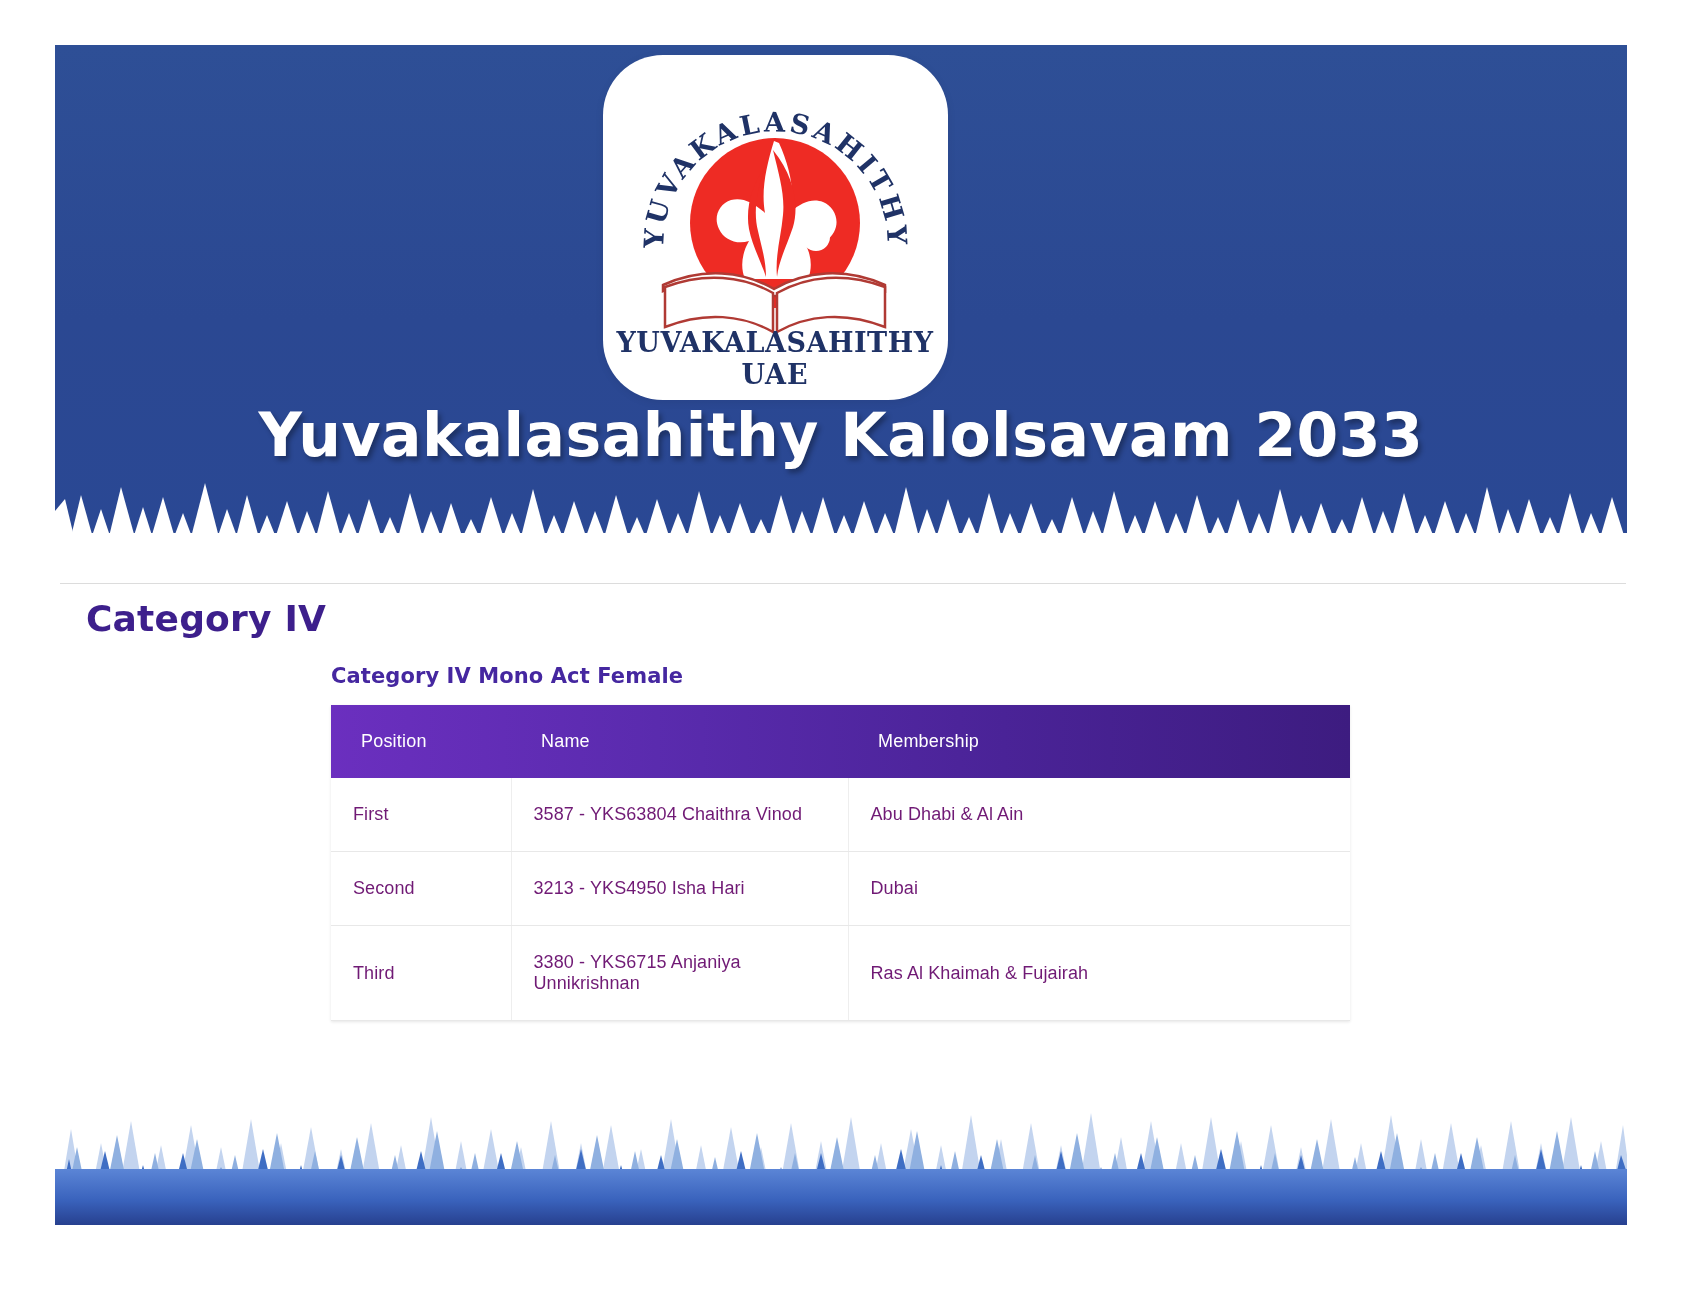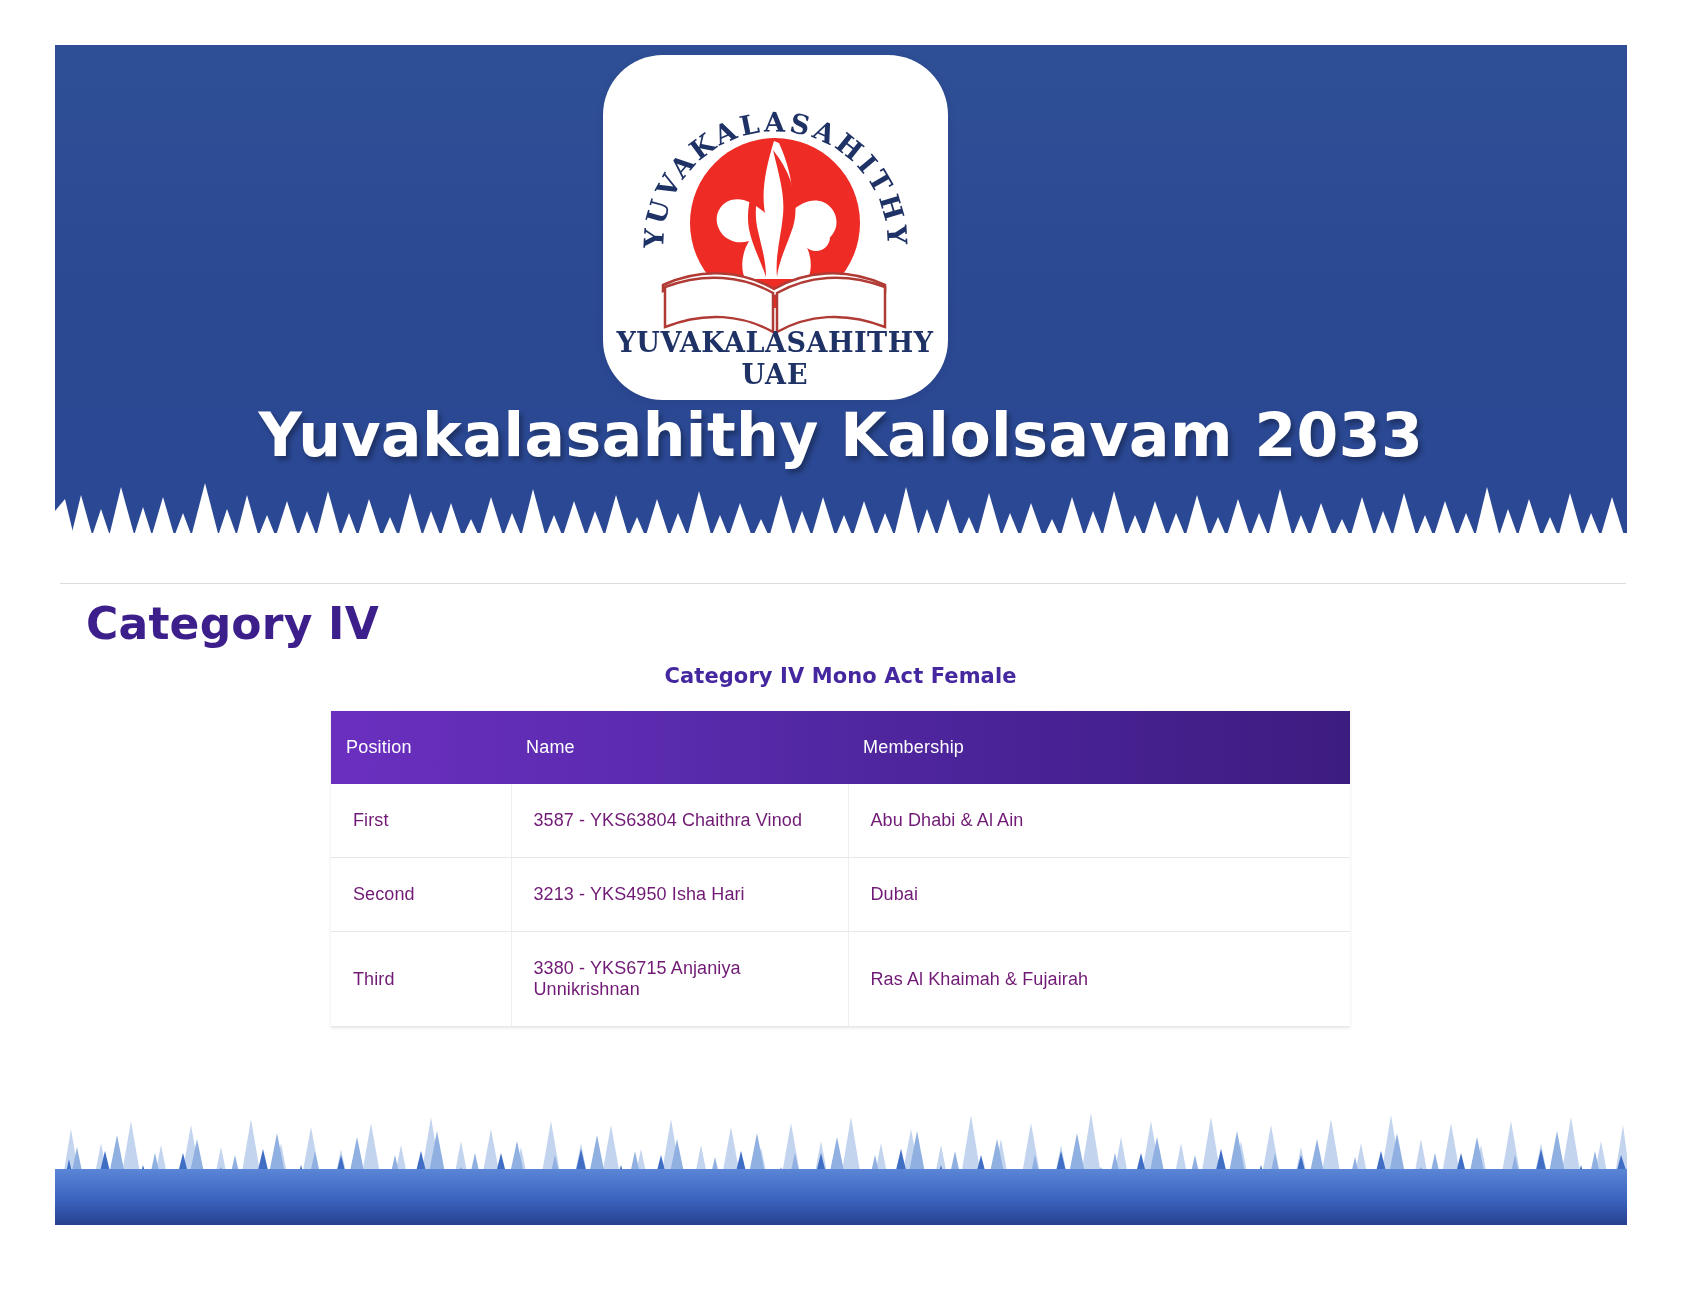--- a/index.html
+++ b/index.html
@@ -83,59 +83,58 @@
     width: 1566px;
     height: 1px;
     background: #dcdcdc;
   }
 
   
   .category-heading {
     position: absolute;
     left: 86px;
     top: 598px;
-    font-size: 44px;
+    font-size: 36px;
     font-weight: 700;
     color: #3d1f8c;
     font-family: "DejaVu Sans", sans-serif;
     letter-spacing: 0.2px;
   }
 
   
   .event-block {
     position: absolute;
     left: 331px;
     top: 664px;
     width: 1019px;
   }
   .event-title {
     font-size: 21px;
     font-weight: 700;
     color: #4527a0;
     font-family: "DejaVu Sans", sans-serif;
-    margin-bottom: 23px;
+    margin-bottom: 17px;
     letter-spacing: 0.1px;
-    text-align: center;
   }
 
   
   table.results {
     width: 1019px;
     border-collapse: collapse;
     table-layout: fixed;
     background: #ffffff;
     box-shadow: 0 1px 3px rgba(0,0,0,0.10);
   }
   table.results thead th {
     background: transparent;
     color: #ffffff;
     font-size: 18px;
     font-weight: 400;
     text-align: left;
-    padding: 26px 0 26px 15px;
+    padding: 26px 0 26px 30px;
     letter-spacing: 0.2px;
   }
   table.results thead tr {
     background: linear-gradient(90deg, #6b2fbf 0%, #5a2bae 32%, #4a2397 66%, #3d1c80 100%);
   }
   table.results tbody td {
     font-size: 18px;
     color: #701a75;
     padding: 26px 0 26px 22px;
     border-bottom: 1px solid #e8e8e8;

